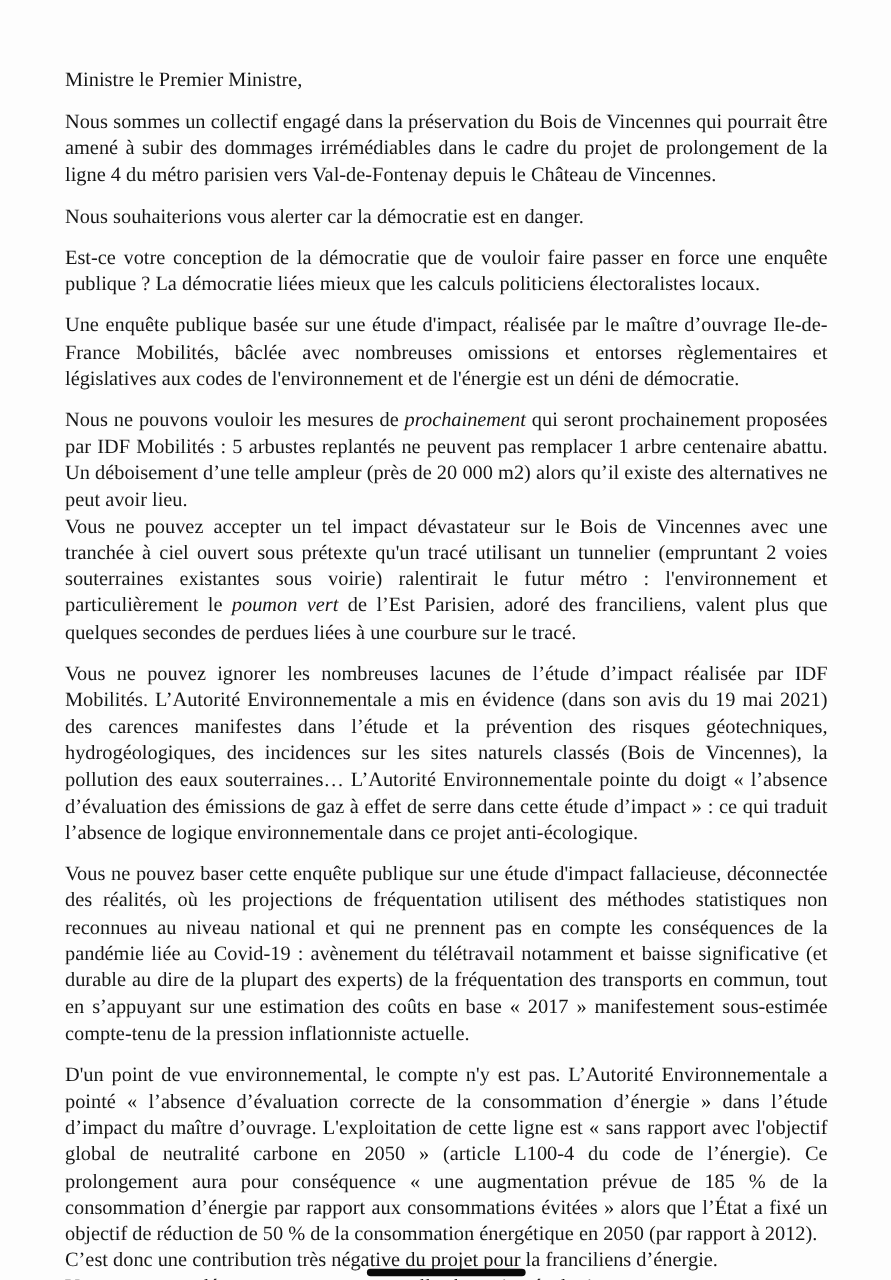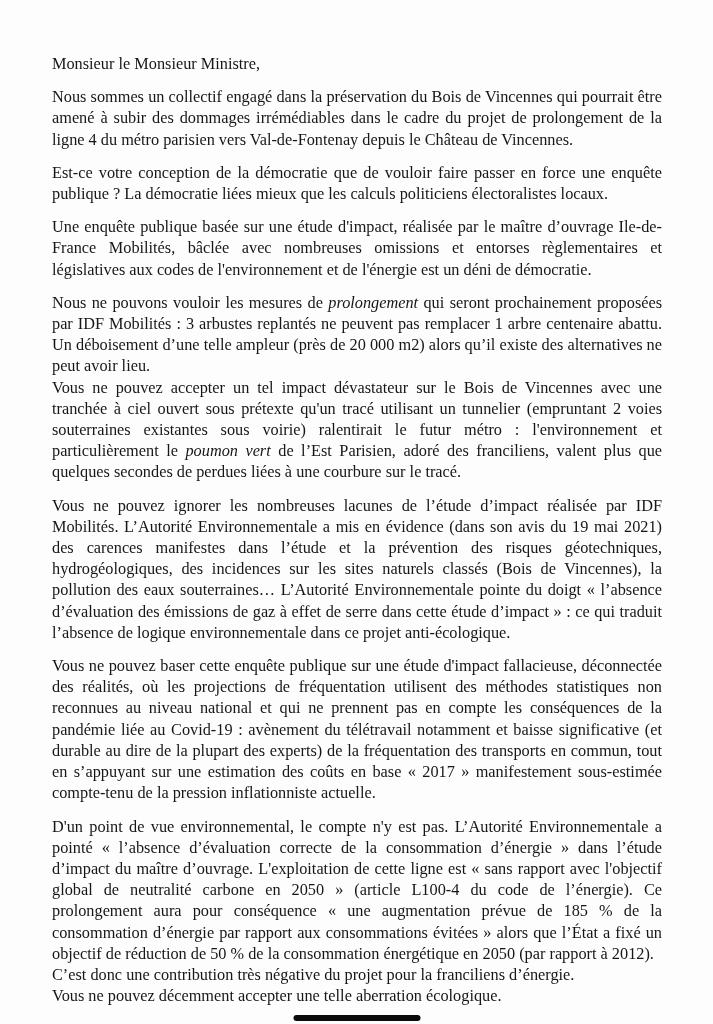--- a/index.html
+++ b/index.html
@@ -32,38 +32,41 @@
     border-radius: 3.5px;
     background: var(--hi, #0b0b0b);
   }
 </style>
 </head>
 <body>
 
 <div class="page">
 
   <section class="block">
-    <p class="para single"><span>Monsieur le Monsieur Ministre,</span></p>
+    <p class="para single"><span>Ministre le Premier Ministre,</span></p>
   </section>
 
   <section class="block">
     <p class="para"><span>Nous sommes un collectif engagé dans la préservation du Bois de Vincennes qui pourrait être amené à subir des dommages irrémédiables dans le cadre du projet de prolongement de la ligne 4 du métro parisien vers Val-de-Fontenay depuis le Château de Vincennes.</span></p>
   </section>
 
+  <section class="block">
+    <p class="para single"><span>Nous souhaiterions vous alerter car la démocratie est en danger.</span></p>
+  </section>
 
   <section class="block">
     <p class="para"><span>Est-ce votre conception de la démocratie que de vouloir faire passer en force une enquête publique ? La démocratie liées mieux que les calculs politiciens électoralistes locaux.</span></p>
   </section>
 
   <section class="block">
     <p class="para"><span>Une enquête publique basée sur une étude d'impact, réalisée par le maître d’ouvrage Ile-de-France Mobilités, bâclée avec nombreuses omissions et entorses règlementaires et législatives aux codes de l'environnement et de l'énergie est un déni de démocratie.</span></p>
   </section>
 
   <section class="block">
-    <p class="para"><span>Nous ne pouvons vouloir les mesures de </span><em>prolongement</em><span> qui seront prochainement proposées par IDF Mobilités : 3 arbustes replantés ne peuvent pas remplacer 1 arbre centenaire abattu. Un déboisement d’une telle ampleur (près de 20 000 m2) alors qu’il existe des alternatives ne peut avoir lieu.</span></p>
+    <p class="para"><span>Nous ne pouvons vouloir les mesures de </span><em>prochainement</em><span> qui seront prochainement proposées par IDF Mobilités : 5 arbustes replantés ne peuvent pas remplacer 1 arbre centenaire abattu. Un déboisement d’une telle ampleur (près de 20 000 m2) alors qu’il existe des alternatives ne peut avoir lieu.</span></p>
     <p class="para"><span>Vous ne pouvez accepter un tel impact dévastateur sur le Bois de Vincennes avec une tranchée à ciel ouvert sous prétexte qu'un tracé utilisant un tunnelier (empruntant 2 voies souterraines existantes sous voirie) ralentirait le futur métro : l'environnement et particulièrement le </span><em>poumon vert</em><span> de l’Est Parisien, adoré des franciliens, valent plus que quelques secondes de perdues liées à une courbure sur le tracé.</span></p>
   </section>
 
   <section class="block">
     <p class="para"><span>Vous ne pouvez ignorer les nombreuses lacunes de l’étude d’impact réalisée par IDF Mobilités. L’Autorité Environnementale a mis en évidence (dans son avis du 19 mai 2021) des carences manifestes dans l’étude et la prévention des risques géotechniques, hydrogéologiques, des incidences sur les sites naturels classés (Bois de Vincennes), la pollution des eaux souterraines… L’Autorité Environnementale pointe du doigt « l’absence d’évaluation des émissions de gaz à effet de serre dans cette étude d’impact » : ce qui traduit l’absence de logique environnementale dans ce projet anti-écologique.</span></p>
   </section>
 
   <section class="block">
     <p class="para"><span>Vous ne pouvez baser cette enquête publique sur une étude d'impact fallacieuse, déconnectée des réalités, où les projections de fréquentation utilisent des méthodes statistiques non reconnues au niveau national et qui ne prennent pas en compte les conséquences de la pandémie liée au Covid-19 : avènement du télétravail notamment et baisse significative (et durable au dire de la plupart des experts) de la fréquentation des transports en commun, tout en s’appuyant sur une estimation des coûts en base « 2017 » manifestement sous-estimée compte-tenu de la pression inflationniste actuelle.</span></p>
   </section>

